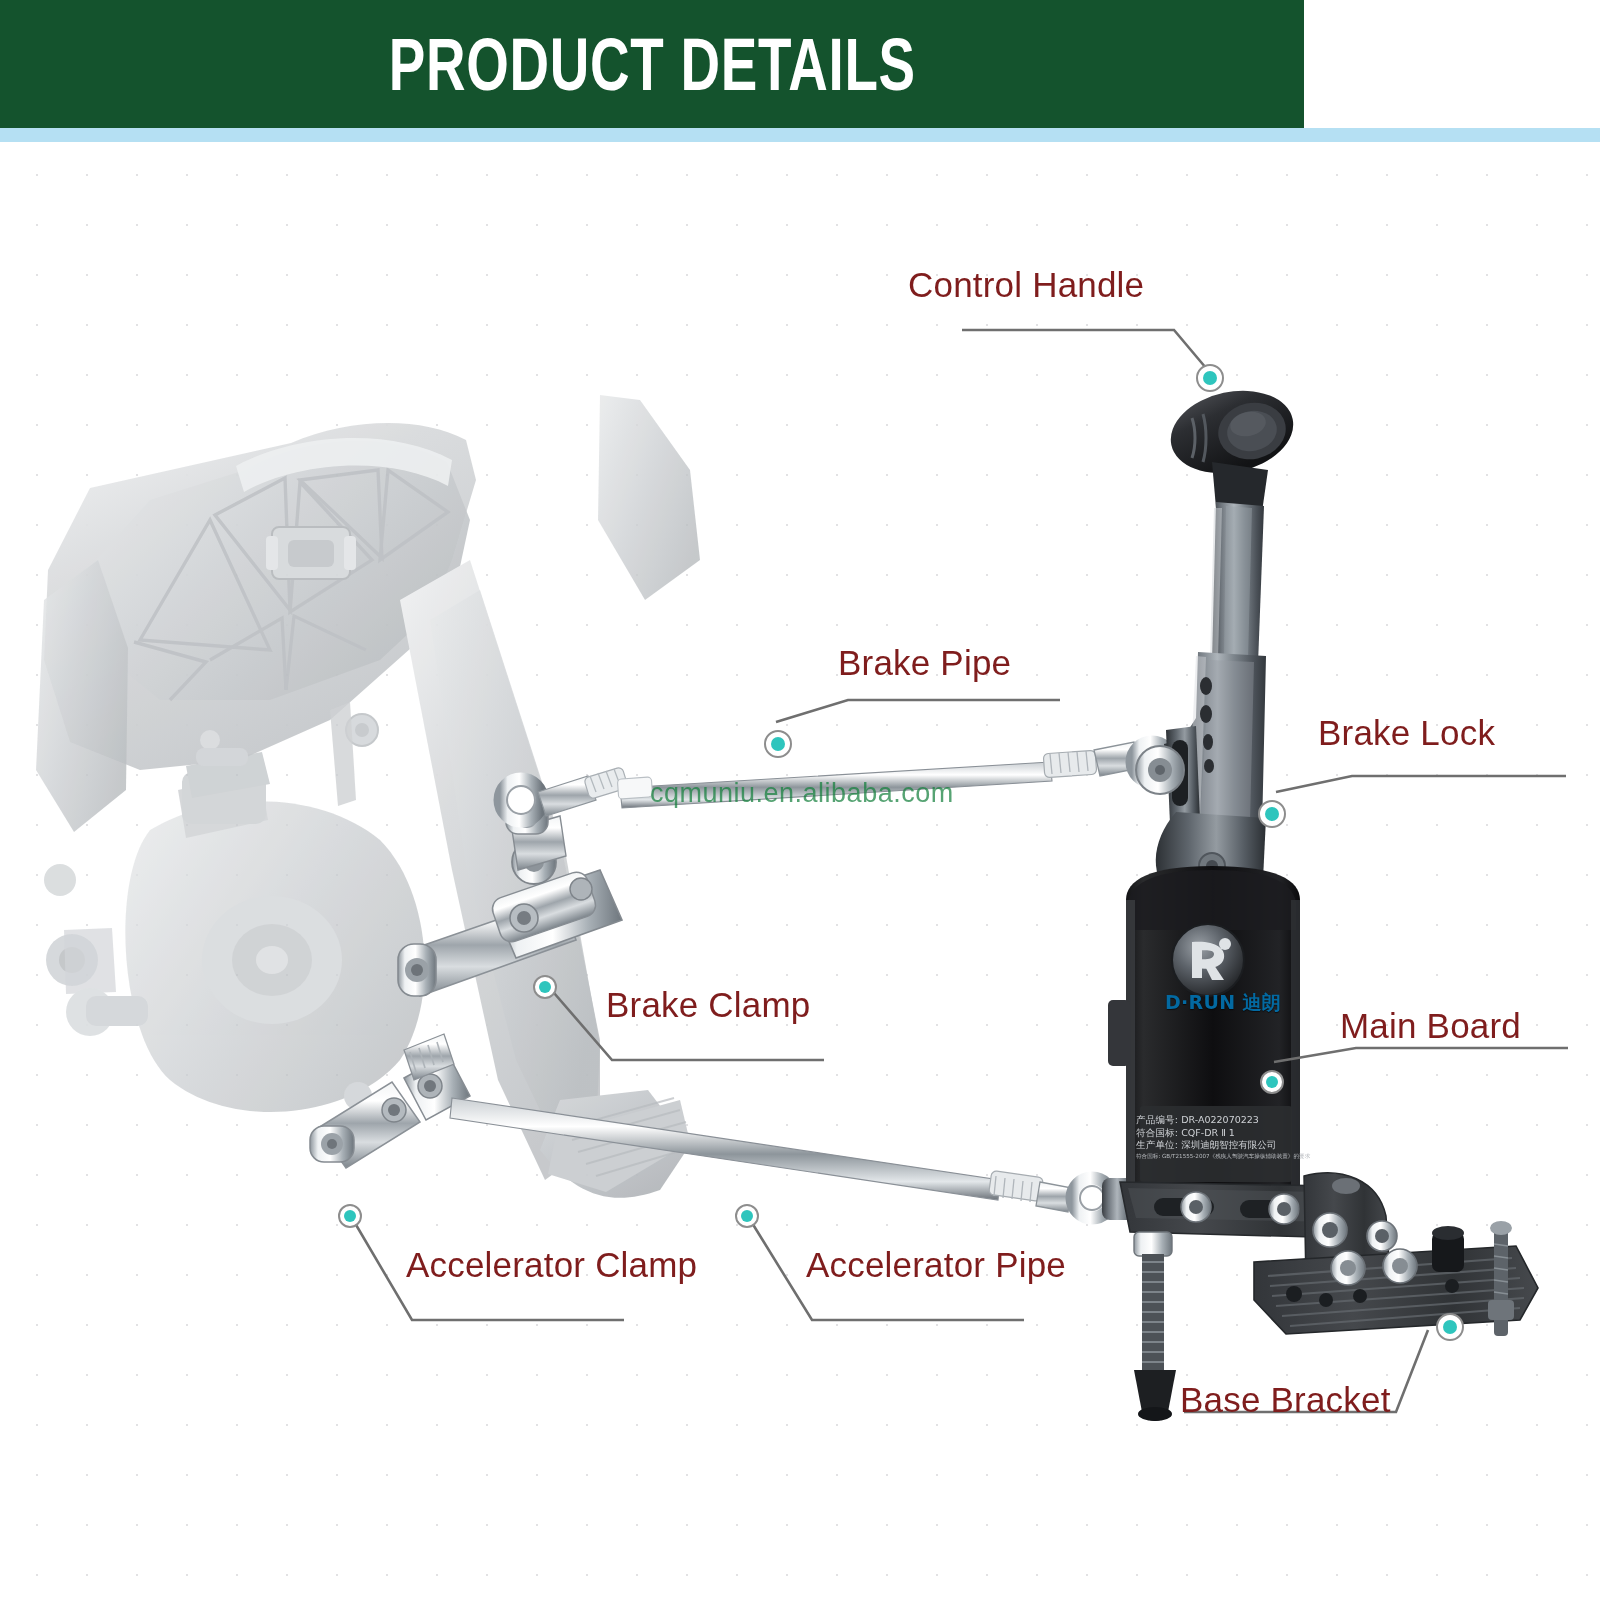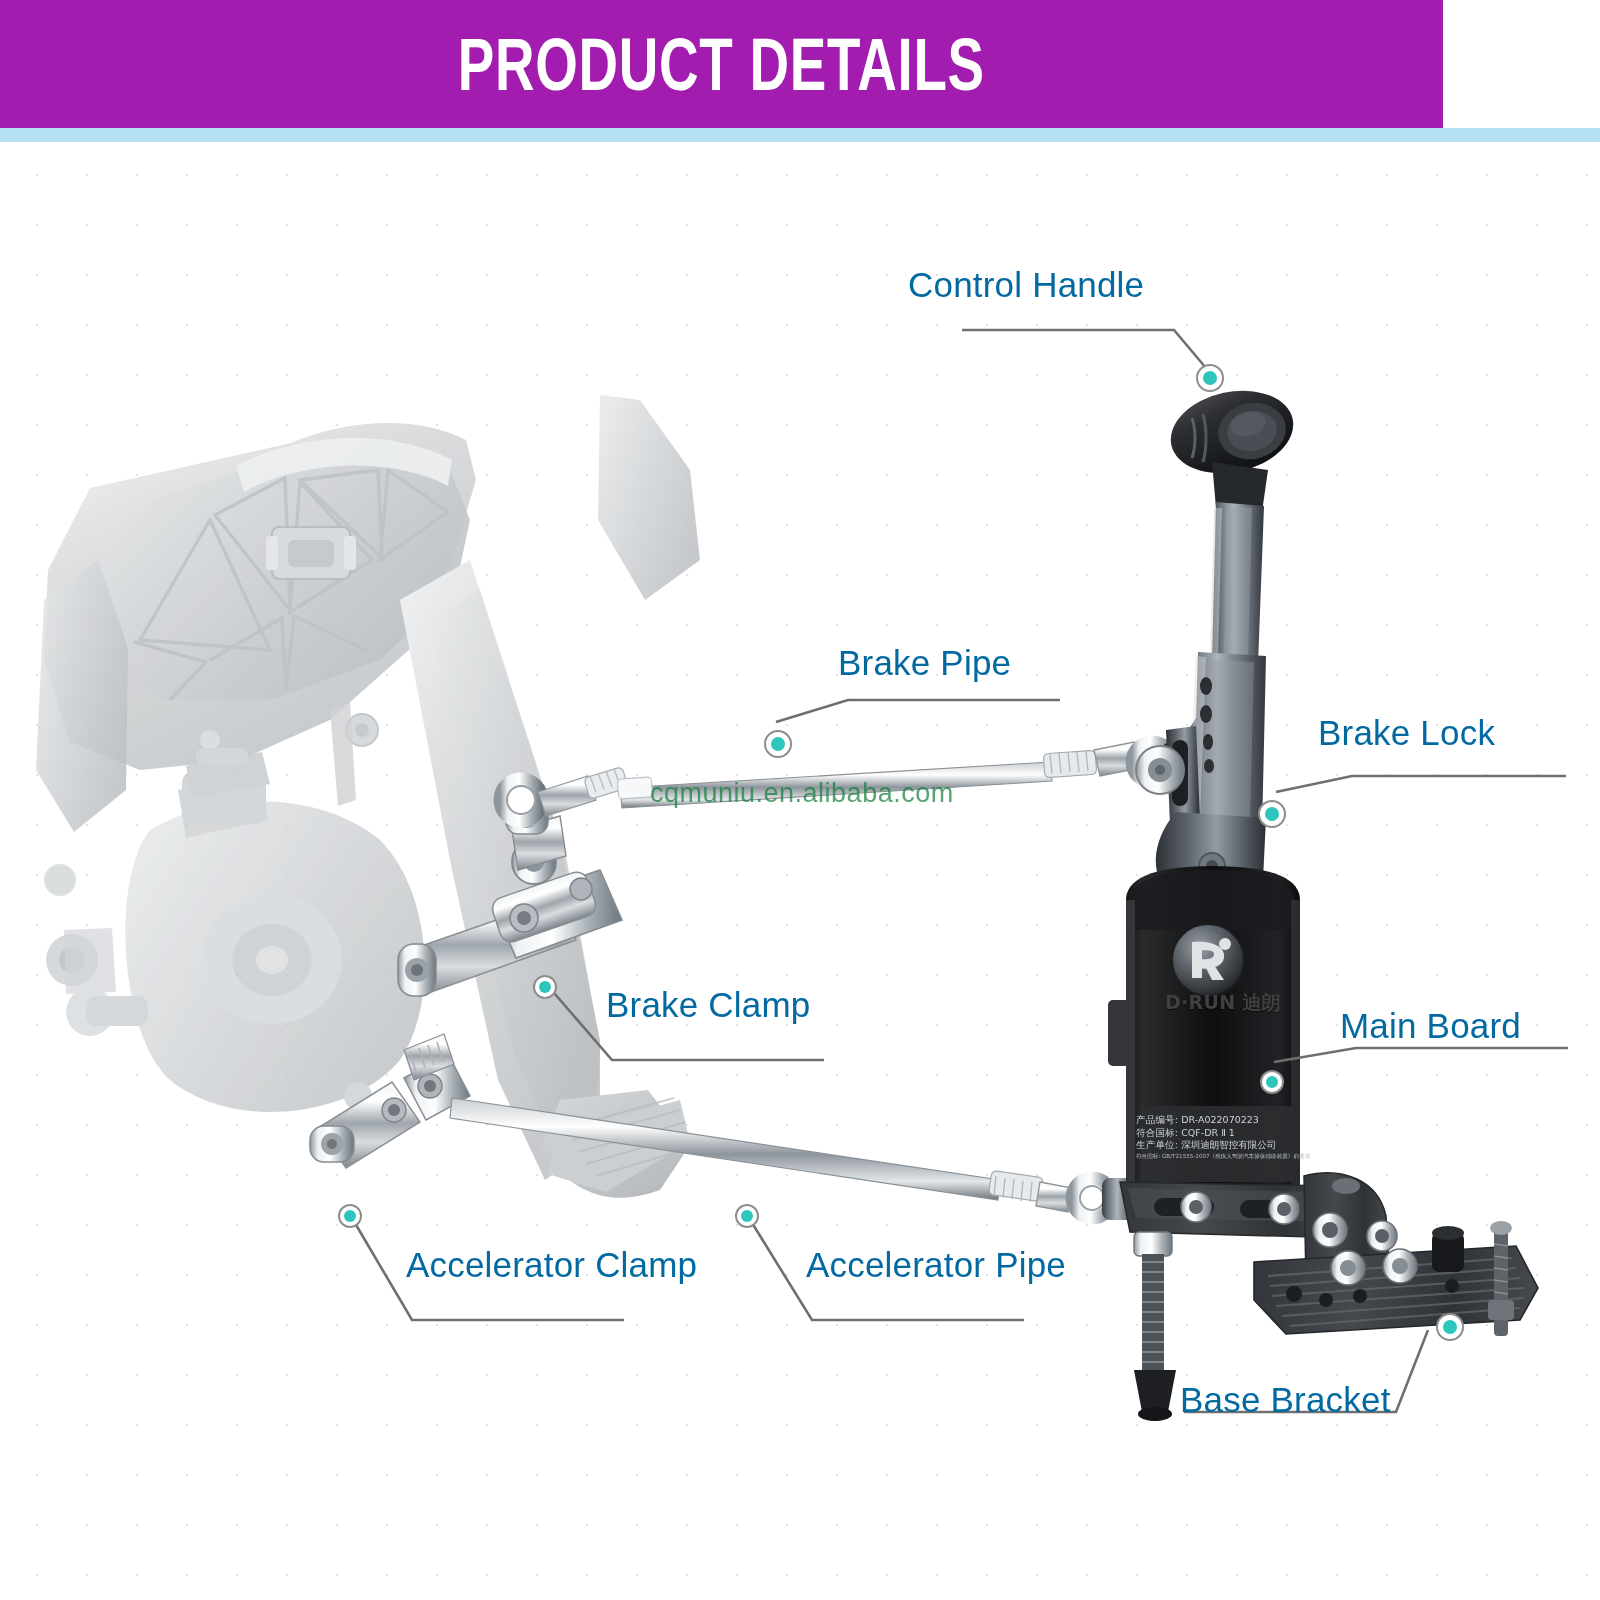--- a/index.html
+++ b/index.html
@@ -12,22 +12,22 @@
   #page {
     position: relative;
     width: 1600px; height: 1600px;
     background: #ffffff;
     overflow: hidden;
   }
 
   
   #header-banner {
     position: absolute; left: 0; top: 0;
-    width: 1443px; height: 128px;
-    background: #a21caf;
+    width: 1304px; height: 128px;
+    background: #14532d;
     display: flex; align-items: center; justify-content: center;
   }
   #header-title {
     color: #ffffff;
     font-size: 74px;
     font-weight: bold;
     letter-spacing: 1px;
     transform: scaleX(0.74);
     transform-origin: center center;
     white-space: nowrap;
@@ -77,31 +77,31 @@
   #spec-plate .spec-row .k { letter-spacing: .2px; }
   #spec-plate .spec-fine {
     font-size: 5.6px; margin-top: 1px; white-space: nowrap; color: #b9bcc0;
   }
 
   
   #brand-text {
     position: absolute; left: 1148px; top: 990px;
     width: 150px; text-align: center;
     font-size: 19px; font-weight: bold;
-    color: #404040;
+    color: #0369a1;
     letter-spacing: .3px;
     white-space: nowrap;
     font-family: "DejaVu Sans", sans-serif;
     text-shadow: 0 1px 1px rgba(0,0,0,.6);
   }
 
   
   .callout-label {
     position: absolute;
-    color: #0369a1;
+    color: #7f1d1d;
     font-size: 35px;
     white-space: nowrap;
     font-family: "Liberation Sans", sans-serif;
     letter-spacing: .2px;
   }
 
   
   .marker {
     position: absolute;
     width: 28px; height: 28px;

